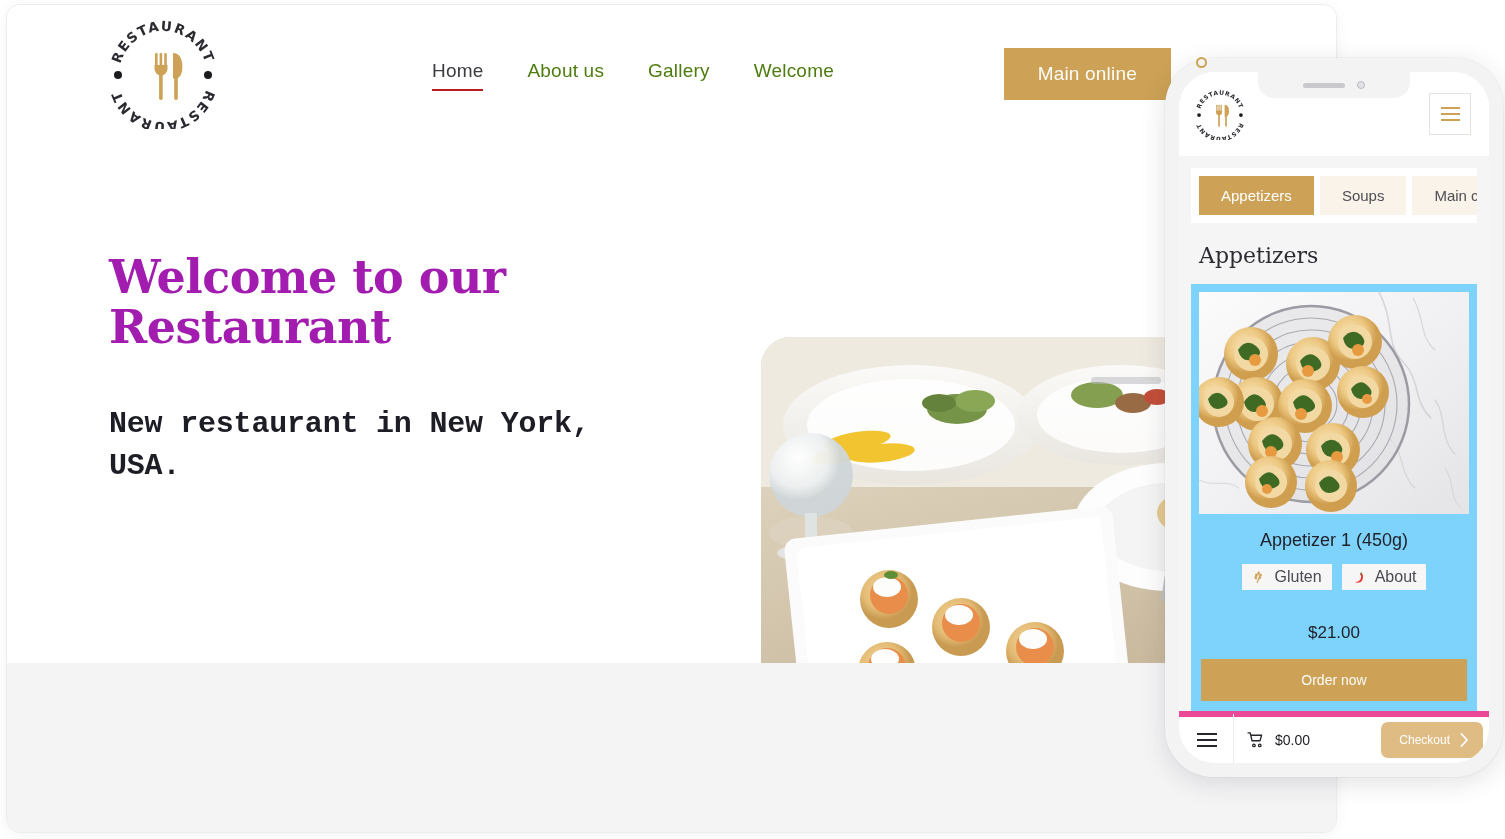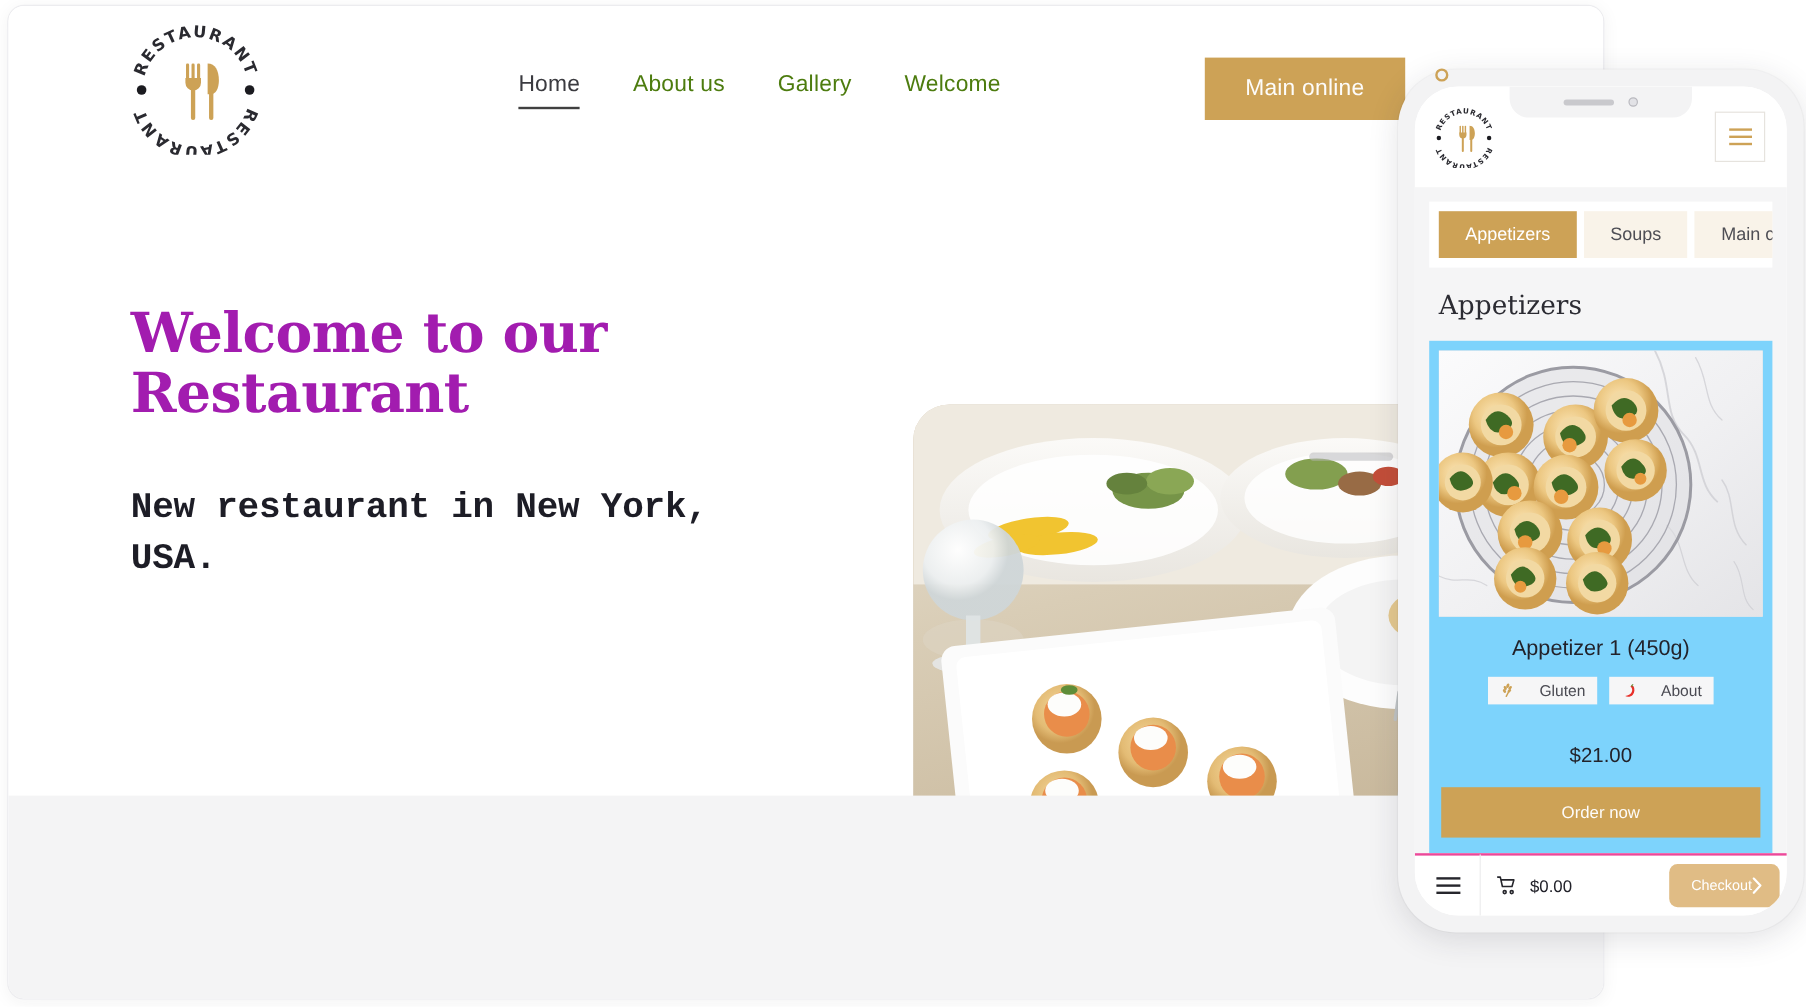--- a/index.html
+++ b/index.html
@@ -60,21 +60,21 @@
   .nav-link {
     font-size: 19px;
     color: #4d7c0f;
     letter-spacing: .2px;
     padding-bottom: 7px;
     cursor: pointer;
     white-space: nowrap;
   }
   .nav-link.active {
     color: #3b3b40;
-    border-bottom: 2px solid #404040;
+    border-bottom: 2px solid #b91c1c;
   }
 
   .order-online-btn {
     position: absolute;
     right: 165px;
     top: 43px;
     background: #cda256;
     color: #fdfcfa;
     border: none;
     font-size: 19px;
@@ -274,24 +274,24 @@
 
   .badges {
     margin-top: 13px;
     display: flex;
     justify-content: center;
     gap: 10px;
   }
   .badge {
     display: inline-flex;
     align-items: center;
-    gap: 20px;
+    gap: 10px;
     background: #f6f6f7;
     padding: 4px 10px;
-    font-size: 13px;
+    font-size: 16px;
     color: #4a4a52;
   }
   .badge-icon { width: 13px; height: 13px; display: block; }
 
   .product-price {
     margin-top: 33px;
     text-align: center;
     font-size: 17px;
     color: #22222a;
   }
@@ -310,33 +310,34 @@
   }
 
   .phone-bottombar {
     position: absolute;
     left: 0; right: 0; bottom: 0;
     height: 52px;
     background: #ffffff;
     display: flex;
     align-items: center;
     padding: 0 6px 0 14px;
-    border-top: 2px solid #ec4899;
+    border-top: 6px solid #ec4899;
   }
   .bb-burger {
     display: flex; flex-direction: column; gap: 4px;
     cursor: pointer; padding: 4px; margin-right: 8px;
   }
   .bb-burger span { display: block; width: 20px; height: 2px; background: #26262c; }
   .bb-divider { width: 1px; height: 52px; background: #ededee; margin: 0 12px 0 4px; }
   .bb-cart { display: flex; align-items: center; gap: 9px; flex: 1; cursor: pointer; }
   .bb-cart-total { font-size: 14px; color: #22222a; }
   .checkout-btn {
     display: inline-flex;
     align-items: center;
+    gap: 10px;
     background: #e0bc85;
     color: #ffffff;
     border: none;
     border-radius: 7px;
     font-family: "Liberation Sans", sans-serif;
     font-size: 12px;
     padding: 11px 14px 11px 18px;
     cursor: pointer;
   }
 

